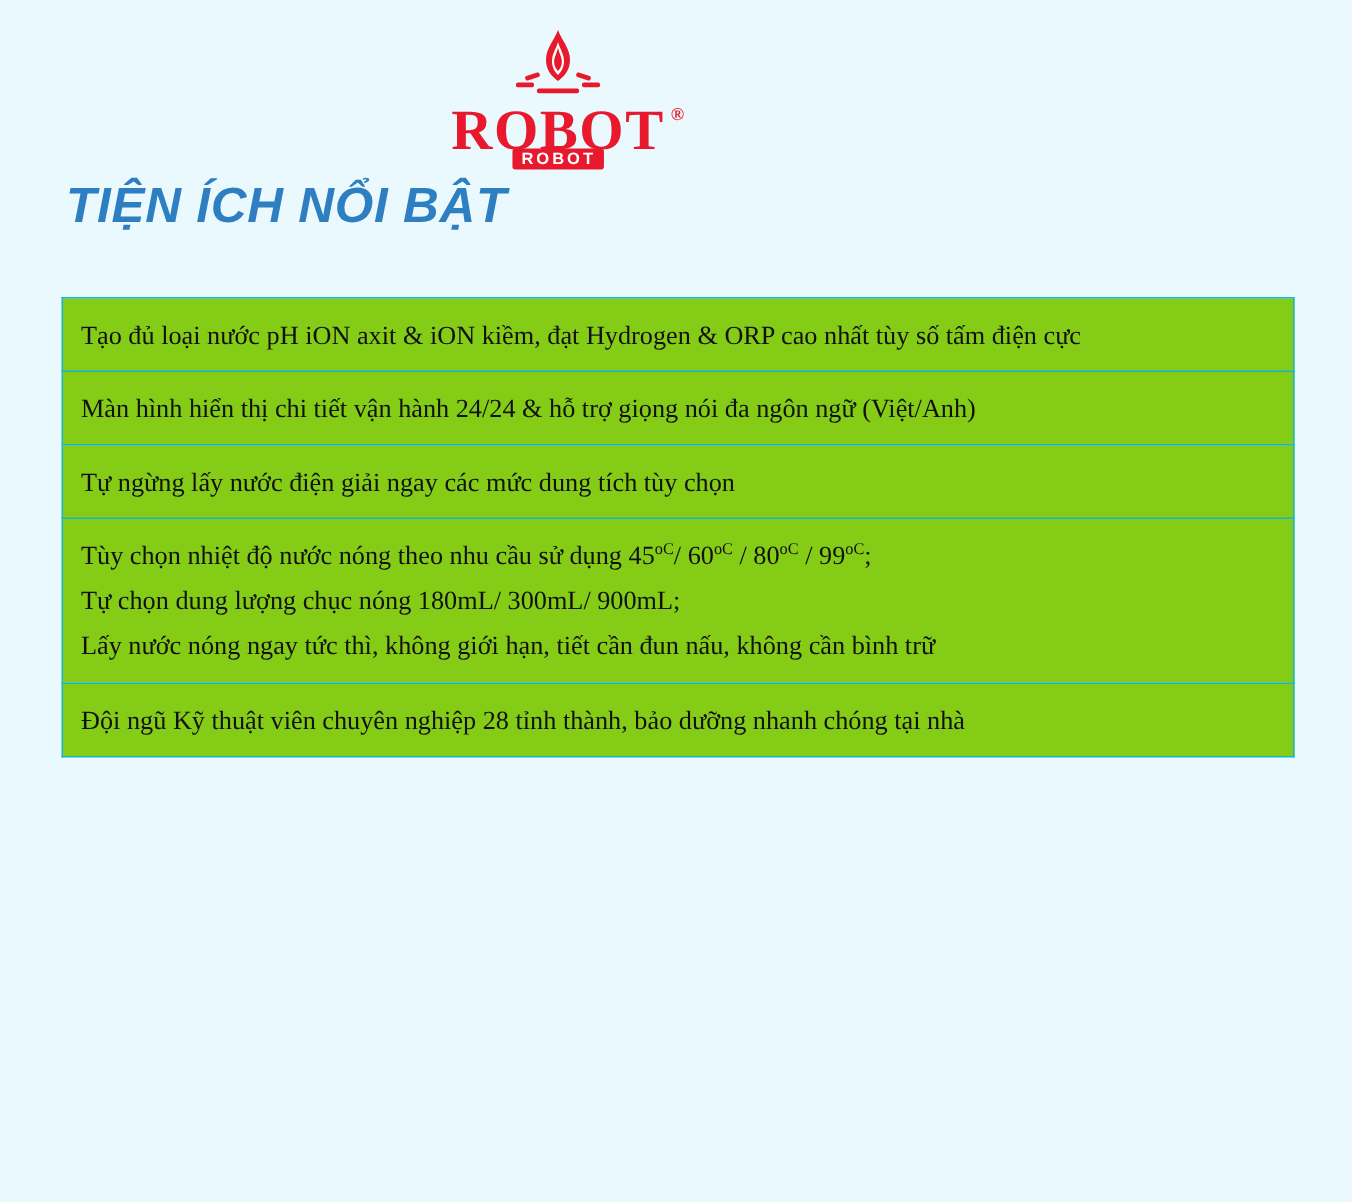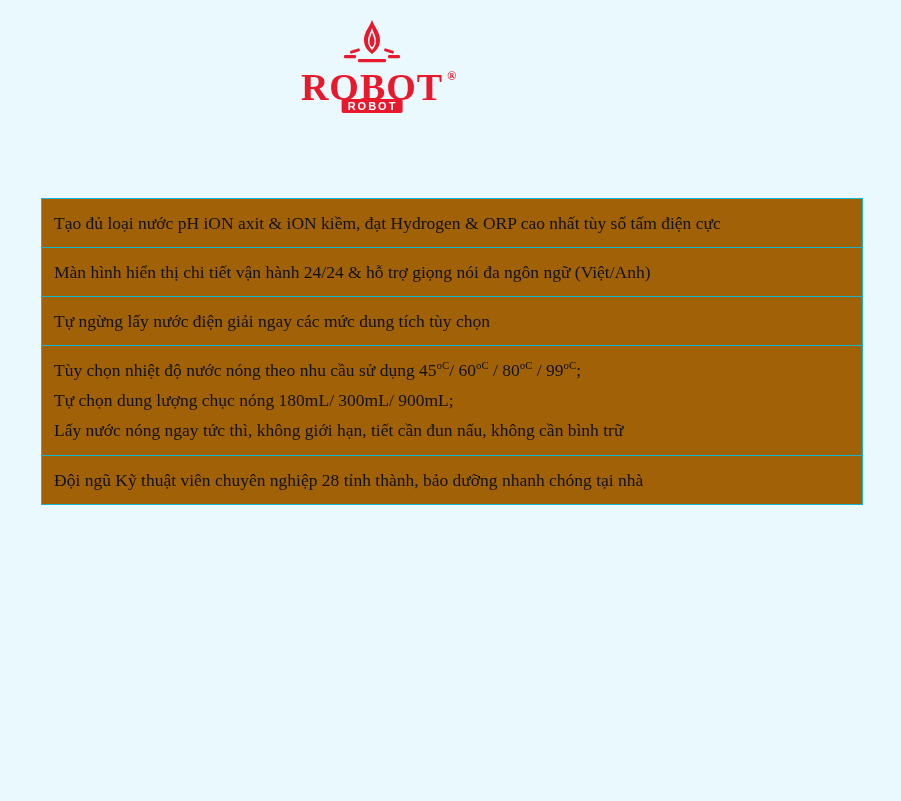--- a/index.html
+++ b/index.html
@@ -87,21 +87,21 @@
   .feature-table {
     position: absolute;
     top: 198px;
     left: 41px;
     width: 822px;
     border-collapse: collapse;
     background: #ddf7fb;
     table-layout: fixed;
   }
   .feature-table tr {
-    background: #a16207;
+    background: #84cc16;
   }
   .feature-table td {
     border: 1px solid #16b5d0;
     padding: 9px 10px 9px 12px;
     font-family: "Liberation Serif", serif;
     font-size: 17.5px;
     line-height: 1.72;
     color: #111111;
     vertical-align: top;
   }
@@ -132,20 +132,21 @@
         <rect x="22" y="41" width="28" height="3.2" rx="1.2"></rect>
       </g>
     </svg>
     <div class="logo-word">
       <span>ROBOT</span>
       <span class="reg">®</span>
       <span class="logo-tag">ROBOT</span>
     </div>
   </div>
 
+  <div class="heading">TIỆN ÍCH NỔI BẬT</div>
 
   <table class="feature-table">
     <tbody>
         <tr>
           <td>
             <p>Tạo đủ loại nước pH iON axit &amp; iON kiềm, đạt Hydrogen &amp; ORP cao nhất tùy số tấm điện cực</p>
           </td>
         </tr>
         <tr>
           <td>

